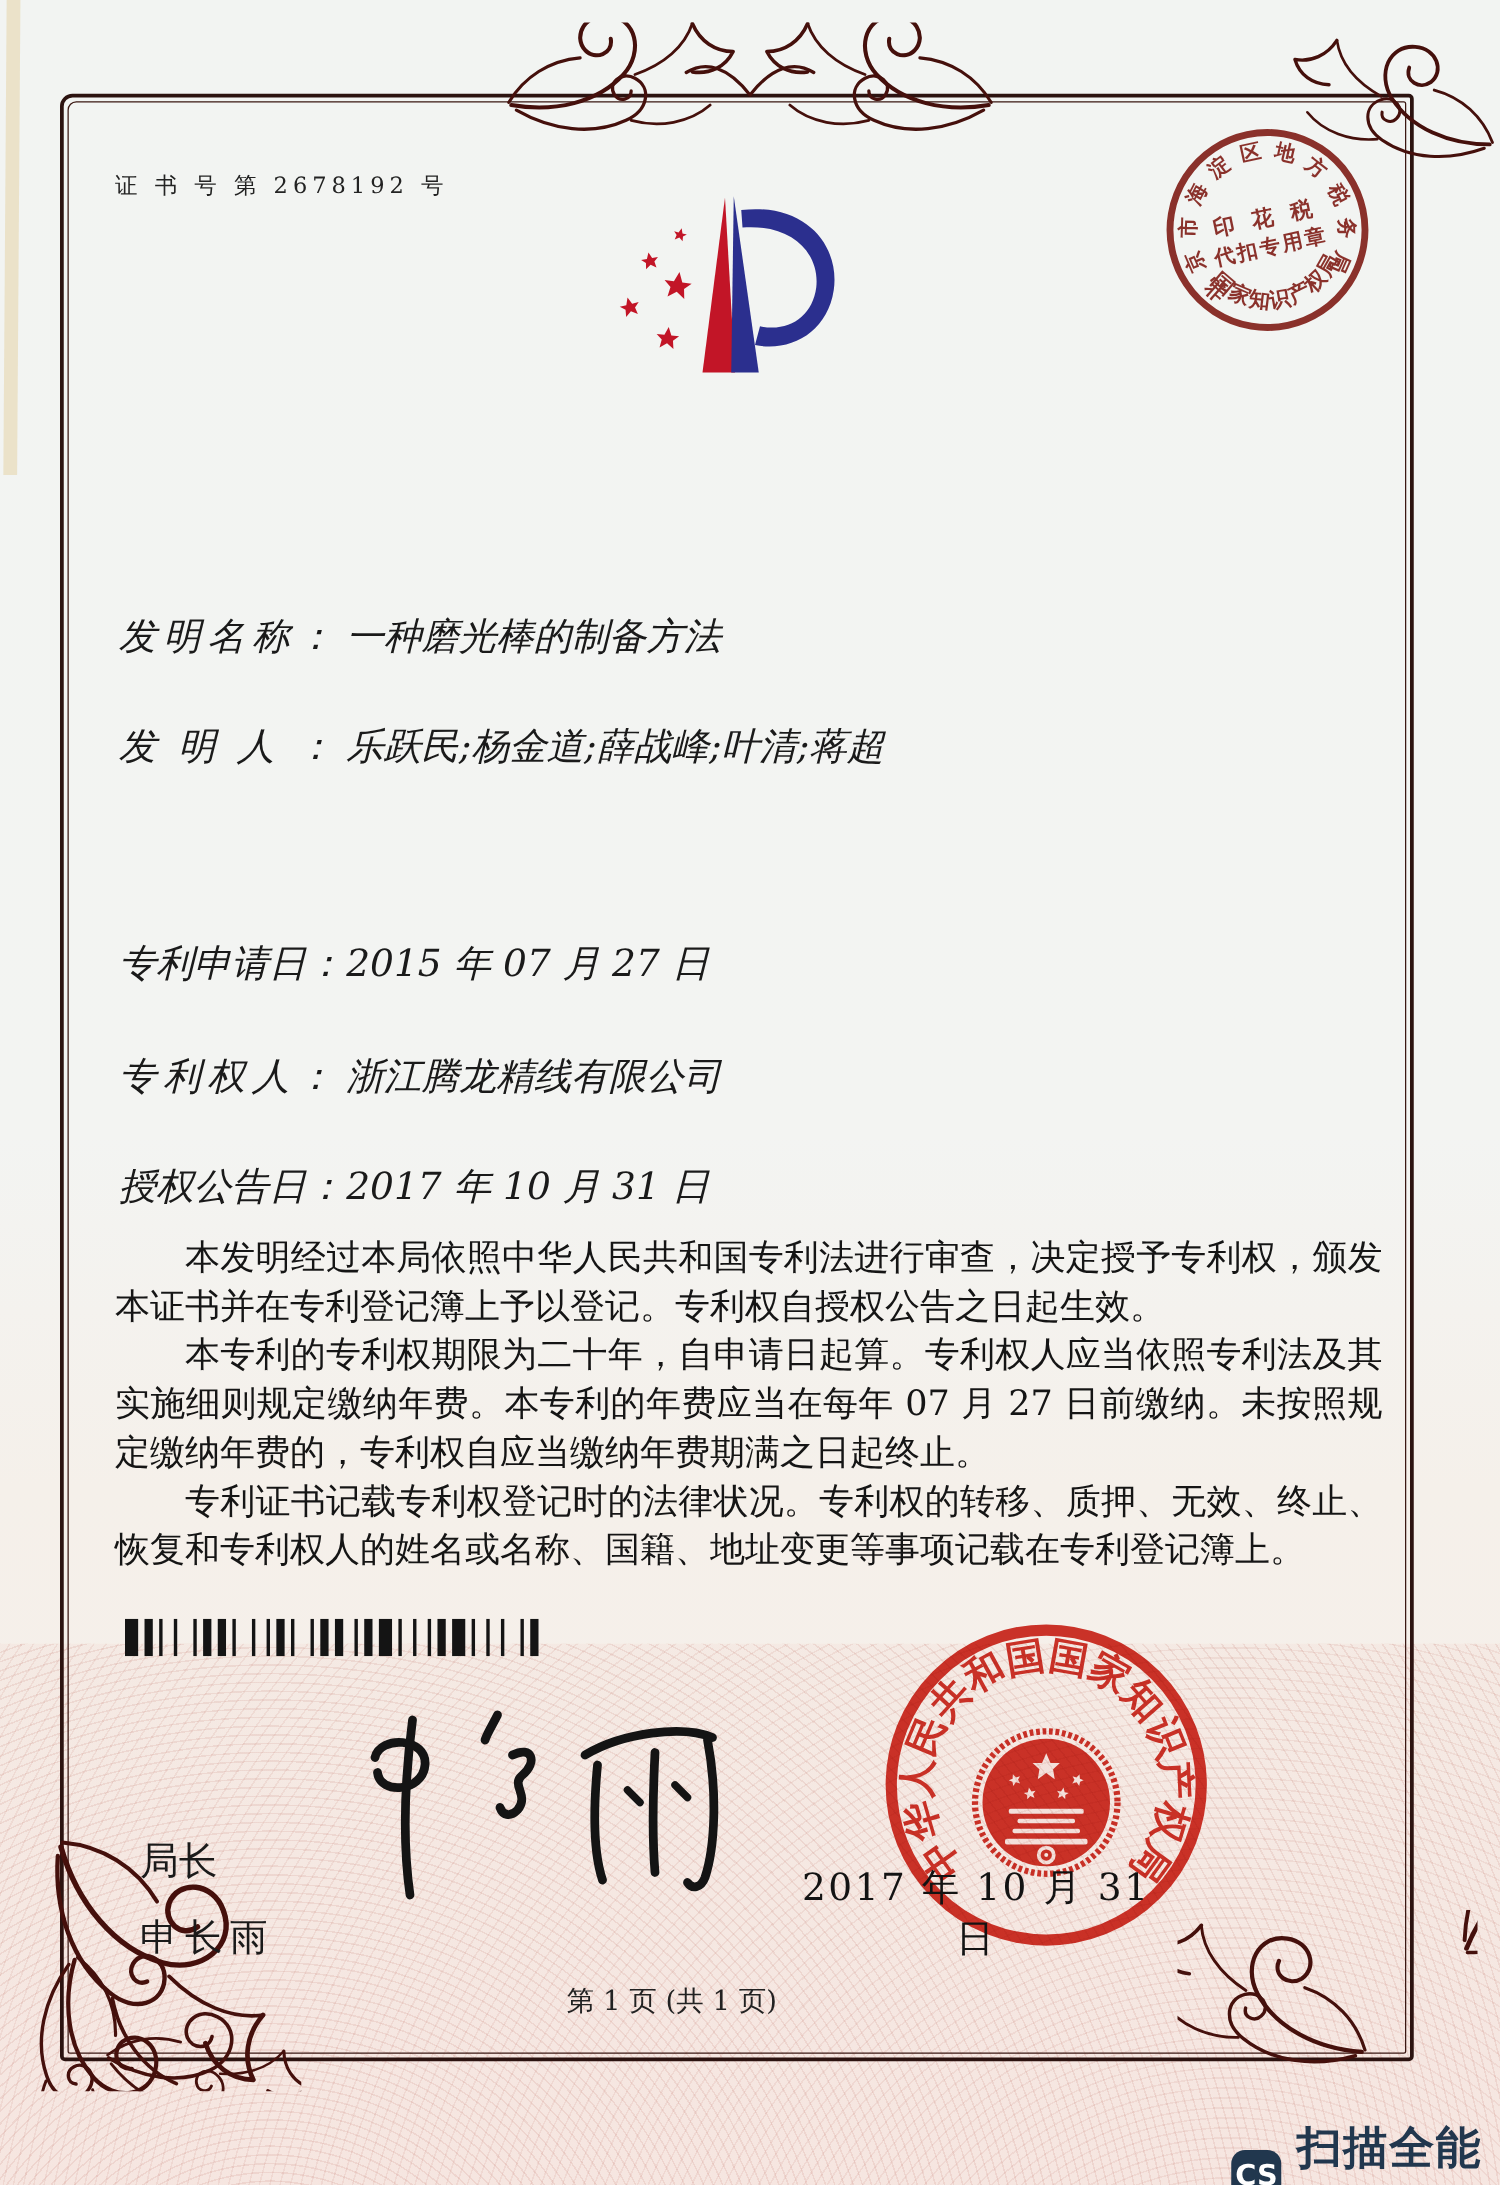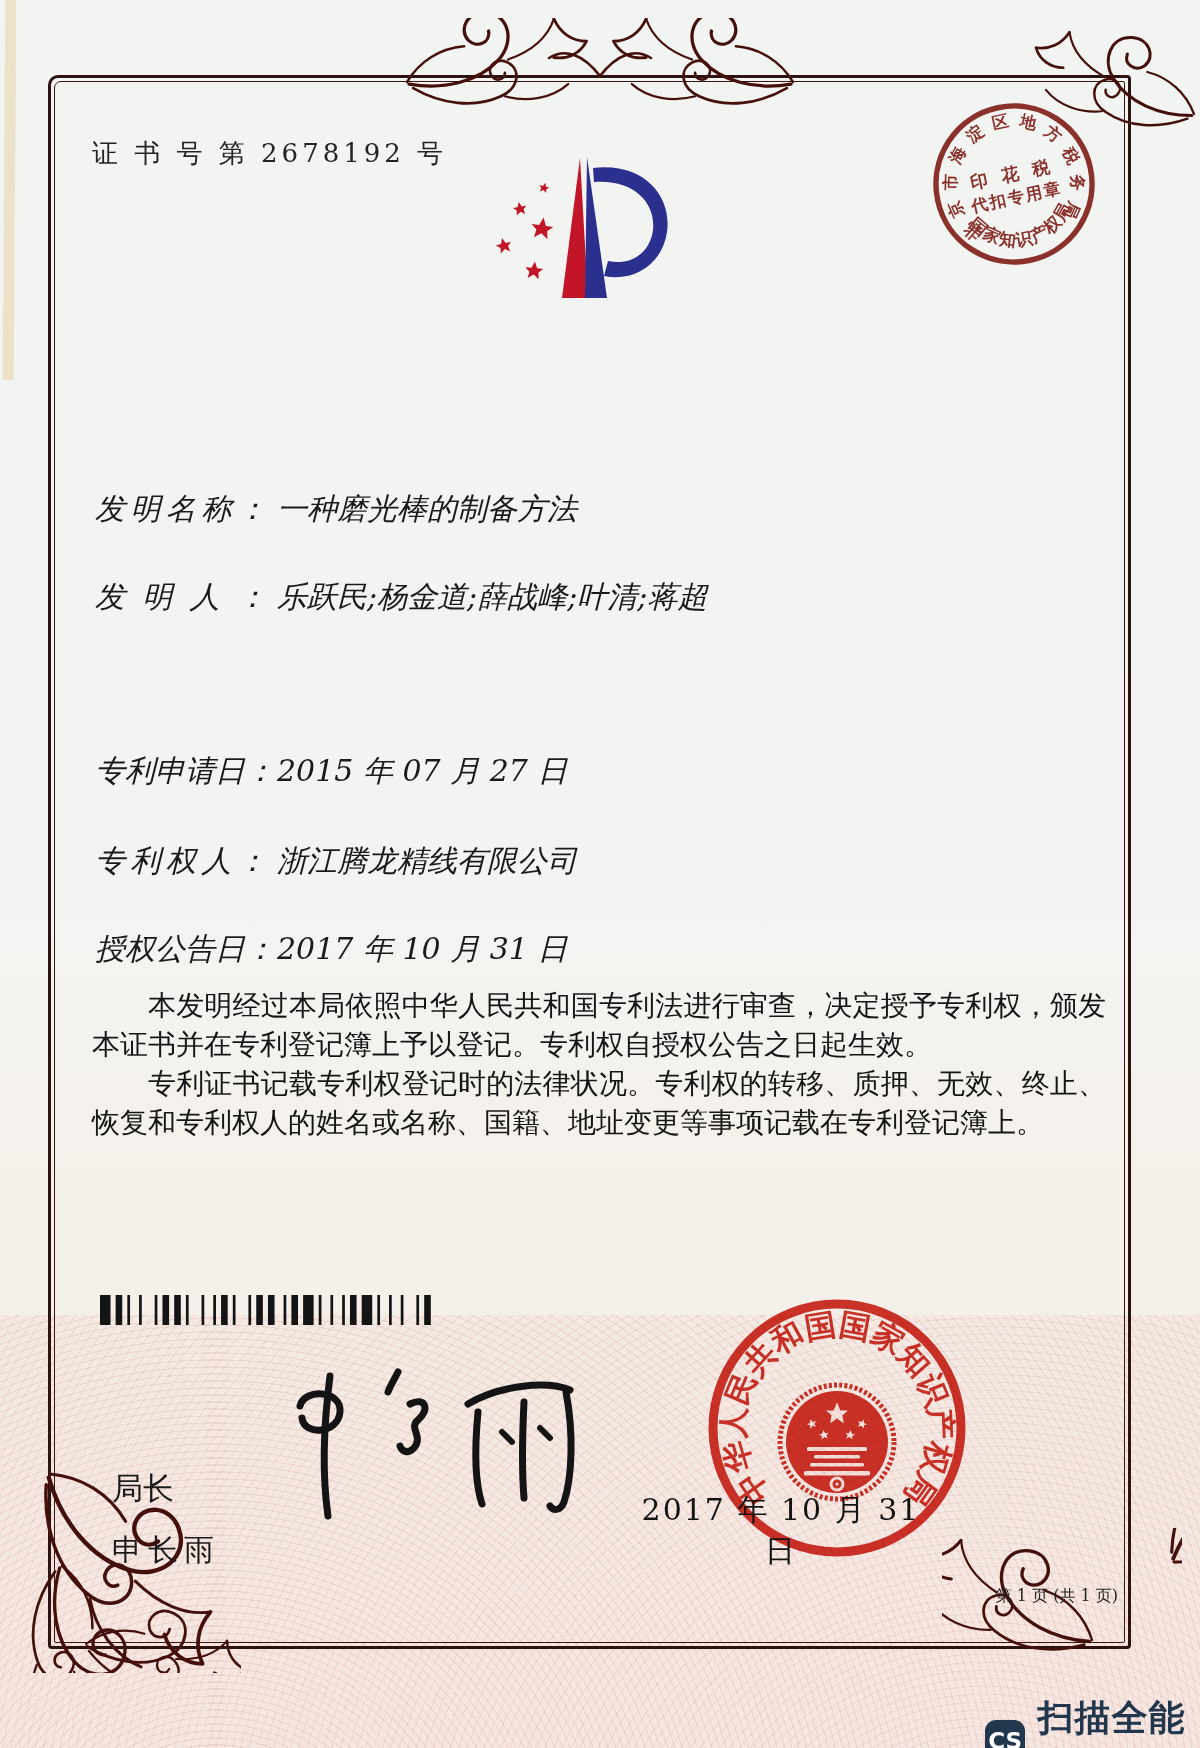--- a/index.html
+++ b/index.html
@@ -13,21 +13,21 @@
       repeating-radial-gradient(circle at 18% 135%, rgba(193,116,105,.15) 0 1.2px, transparent 1.2px 7px),
       repeating-radial-gradient(circle at 82% 145%, rgba(193,116,105,.12) 0 1.2px, transparent 1.2px 8px),
       linear-gradient(rgba(243,216,208,.25), rgba(244,214,206,.35));}
   
   .frame{position:absolute;left:48px;top:75px;width:1077px;height:1568px;
          border:3px solid #2c1310;border-radius:10px 4px 4px 4px;}
   .frame-inner{position:absolute;inset:3px;border:1px solid #3a1712;border-radius:7px 2px 2px 2px;}
   .ornament{position:absolute;color:#45100c;}
   .ornament svg{display:block;}
   
-  .cert-no{position:absolute;left:92px;top:136px;font-size:26px;letter-spacing:4px;color:#232323;}
+  .cert-no{position:absolute;left:92px;top:136px;font-size:18px;letter-spacing:4px;color:#232323;}
   .logo{position:absolute;left:492px;top:152px;}
   .title{position:absolute;left:150px;top:294px;width:800px;margin:0;text-align:center;
          font-size:64px;font-weight:bold;letter-spacing:.58em;color:#161616;}
   
   .field{position:absolute;left:95px;font-size:30px;white-space:nowrap;color:#1a1a1a;font-style:italic;}
   .flabel{display:inline-block;width:172px;text-align:justify;text-align-last:justify;}
   .fvalue{margin-left:10px;}
   
   .body{position:absolute;left:92px;top:986px;width:1014px;font-size:28px;line-height:39px;
         text-align:justify;color:#151515;}
@@ -37,21 +37,21 @@
   .barcode rect{fill:#141414;}
   
   .signer-role{position:absolute;left:112px;top:1468px;font-size:31px;color:#1a1a1a;}
   .signer-name{position:absolute;left:112px;top:1530px;font-size:30px;letter-spacing:6px;color:#1a1a1a;}
   .signature{position:absolute;left:278px;top:1362px;}
   
   .seal{position:absolute;left:705px;top:1296px;mix-blend-mode:multiply;}
   .seal-date{position:absolute;left:636px;top:1490px;width:290px;text-align:center;
              font-size:30px;letter-spacing:2px;color:#131313;z-index:5;}
   .stamp{position:absolute;left:928px;top:98px;mix-blend-mode:multiply;opacity:.88;}
-  .footer{position:absolute;left:0;top:1586px;width:1075px;text-align:right;font-size:16px;color:#222;padding-left:43px;}
+  .footer{position:absolute;left:0;top:1586px;width:1075px;text-align:center;font-size:22px;color:#222;}
   
   .badge{position:absolute;left:985px;top:1694px;display:flex;align-items:center;gap:12px;
          font-family:"DejaVu Sans", sans-serif;}
   .cs-icon{position:relative;width:46px;height:46px;border-radius:11px;background:#21374e;
            display:flex;align-items:center;justify-content:center;overflow:hidden;}
   .cs-icon span{color:#fff;font-weight:bold;font-size:23px;letter-spacing:0;margin-top:-5px;}
   .cs-icon::after{content:"";position:absolute;left:-4px;right:-4px;bottom:-3px;height:12px;
            background:#2abf9a;border-radius:60% 40% 0 0 / 90% 60% 0 0;}
   .badge-label{font-size:36px;font-weight:bold;color:#21374e;letter-spacing:1px;}
   text{font-family:"DejaVu Serif", serif;}
@@ -139,20 +139,21 @@
   </div>
   <div class="field" style="top:841px">
     <span class="flabel">专利权人：</span><span class="fvalue">浙江腾龙精线有限公司</span>
   </div>
   <div class="field" style="top:929px">
     <span class="flabel">授权公告日：</span><span class="fvalue">2017 年 10 月 31 日</span>
   </div>
 
   <div class="body">
     <p>本发明经过本局依照中华人民共和国专利法进行审查，决定授予专利权，颁发本证书并在专利登记簿上予以登记。专利权自授权公告之日起生效。</p>
+    <p>本专利的专利权期限为二十年，自申请日起算。专利权人应当依照专利法及其实施细则规定缴纳年费。本专利的年费应当在每年 07 月 27 日前缴纳。未按照规定缴纳年费的，专利权自应当缴纳年费期满之日起终止。</p>
     <p>专利证书记载专利权登记时的法律状况。专利权的转移、质押、无效、终止、恢复和专利权人的姓名或名称、国籍、地址变更等事项记载在专利登记簿上。</p>
   </div>
 
   <svg id="barcode-svg" class="barcode" width="332" height="30">
       <rect x="0.00" y="0" width="10.52" height="30"></rect>
       <rect x="15.62" y="0" width="6.61" height="30"></rect>
       <rect x="27.34" y="0" width="2.71" height="30"></rect>
       <rect x="39.06" y="0" width="2.71" height="30"></rect>
       <rect x="54.68" y="0" width="2.71" height="30"></rect>
       <rect x="62.49" y="0" width="6.61" height="30"></rect>

